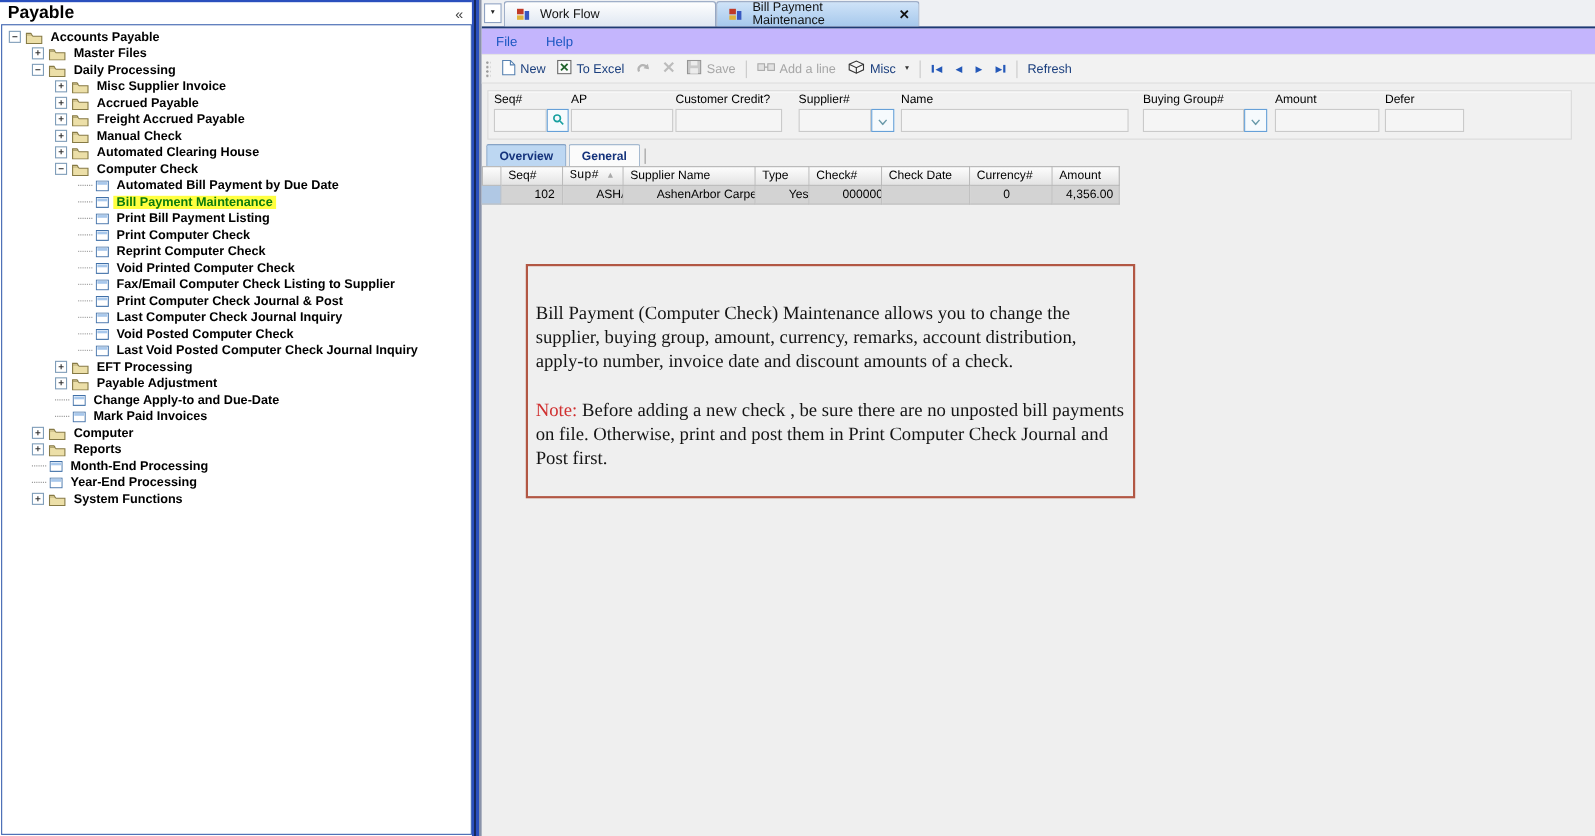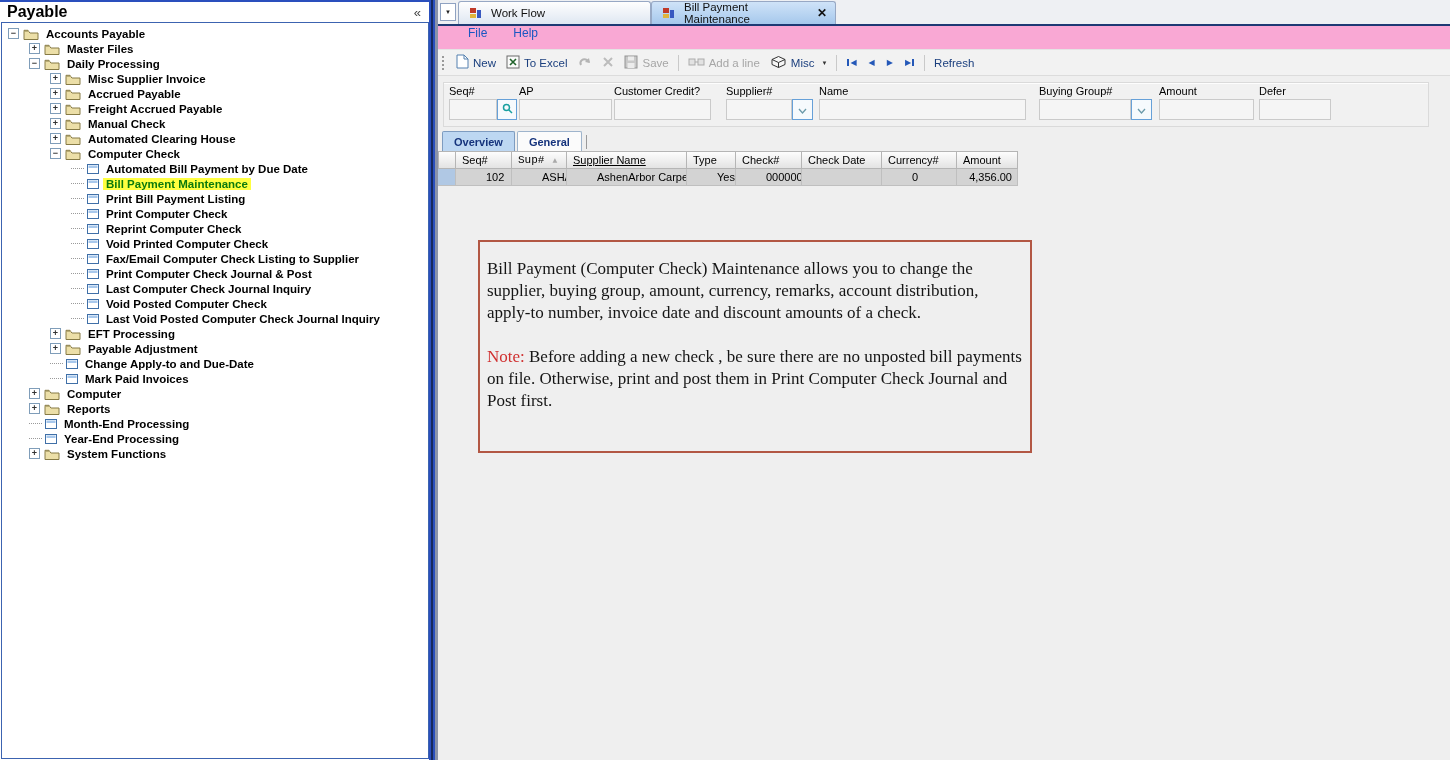--- a/index.html
+++ b/index.html
@@ -30,21 +30,21 @@
 
   .tab-strip { height:26px; background:#eef0f3; border-bottom:2px solid #1e3a74; display:flex; align-items:flex-end; padding-left:2px; }
   .tab-dd { width:16px; height:18px; margin:0 2px 3px 0; border:1px solid #8fa2c2; background:#fff; display:flex; align-items:center; justify-content:center; font-size:6px; color:#222; cursor:pointer; }
   .tab { height:23px; display:flex; align-items:center; gap:5px; padding:0 8px; font-size:11.5px; color:#111;
          border:1px solid #97a8c4; border-bottom:none; border-radius:3px 3px 0 0; cursor:pointer; }
   .tab.inactive { width:193px; background:linear-gradient(#fefefe,#dfe7f2); }
   .tab.active { width:185px; background:linear-gradient(#cfe3f8,#a6c8ec); }
   .tab.active .tab-label { flex:1; }
   .tab-close { font-weight:bold; font-size:12px; color:#111; cursor:pointer; }
 
-  .menu-bar { height:24px; background:#f9a8d4; display:flex; gap:26px; padding-left:30px; font-size:12px; color:#1b57c2; border-bottom:1px solid #e4e4e4; }
+  .menu-bar { height:24px; background:#c4b5fd; display:flex; align-items:center; gap:26px; padding-left:13px; font-size:12px; color:#1b57c2; border-bottom:1px solid #e4e4e4; }
   .menu-item { cursor:pointer; }
 
   .toolbar { height:26px; background:#f2f2f2; display:flex; align-items:center; font-size:11.5px; border-bottom:1px solid #dcdcdc; }
   .grip { width:5px; height:16px; margin:0 5px 0 3px; background-image:radial-gradient(circle,#9a9a9a 1px,transparent 1.2px); background-size:4px 4px; }
   .tbtn { display:flex; align-items:center; gap:4px; padding:2px 5px; color:#1b3f7e; cursor:pointer; }
   .tbtn.disabled { color:#a6a6a6; }
   .tsep { width:1px; height:16px; background:#c9c9c9; margin:0 4px; }
   .nav { color:#2458b8; font-size:8px; padding:2px 6px; display:flex; align-items:center; gap:1px; cursor:pointer; }
   .nav .bar { width:2px; height:7px; background:#2458b8; display:inline-block; }
   .caret { font-size:6px; color:#333; margin-left:3px; }
@@ -70,21 +70,21 @@
   .g-row .g-cell { height:17px; background:#d3d3d3; border-bottom:1px solid #bfbfbf;padding-left:30px; }
   .g-cell.sel { width:18px; padding:0; }
   .g-row .g-cell.sel { background:#b0c8e4; }
   .g-cell.num { justify-content:flex-end; padding-right:5px; }
   .sort-arrow { color:#a9a9a9; font-size:8px; margin-left:8px; }
   .hdr-flex { justify-content:flex-start;font-family:Liberation Mono, monospace; }
   .hdr-flex .hl { flex:none; }
 
   .note-box { position:absolute; left:40px; top:240px; width:554px; height:213px; border:2px solid #b25744; background:#efefef;
     font-family:"Liberation Serif", serif; font-size:17px; line-height:22px; color:#151515; padding:16px 4px 8px 7px; }
-  .note-box p { margin:0 0 22px 0; }
+  .note-box p { margin:16px 0 22px 0; }
   .note-red { color:#d03030; }
 </style>
 </head>
 <body>
 
 <div class="app">
 
   <div class="left-panel">
     <div class="left-header">
       <span class="left-title">Payable</span>
@@ -596,21 +596,21 @@
     </div>
 
     <div class="grid">
       <div class="g-row-h">
         <div class="g-cell sel"></div>
         <div class="g-cell" style="width:56px;">Seq#</div>
         <div class="g-cell hdr-flex" style="width:55px;">
           <span class="hl">Sup#</span>
           <span class="sort-arrow">▲</span>
         </div>
-        <div class="g-cell" style="width:120px;text-decoration:underline;">Supplier Name</div>
+        <div class="g-cell" style="width:120px;">Supplier Name</div>
         <div class="g-cell" style="width:49px;">Type</div>
         <div class="g-cell" style="width:66px;">Check#</div>
         <div class="g-cell" style="width:80px;">Check Date</div>
         <div class="g-cell" style="width:75px;">Currency#</div>
         <div class="g-cell" style="width:61px;">Amount</div>
       </div>
       <div class="g-row">
         <div class="g-cell sel"></div>
         <div class="g-cell" style="width:56px;">102</div>
         <div class="g-cell" style="width:55px;">ASHARC</div>

